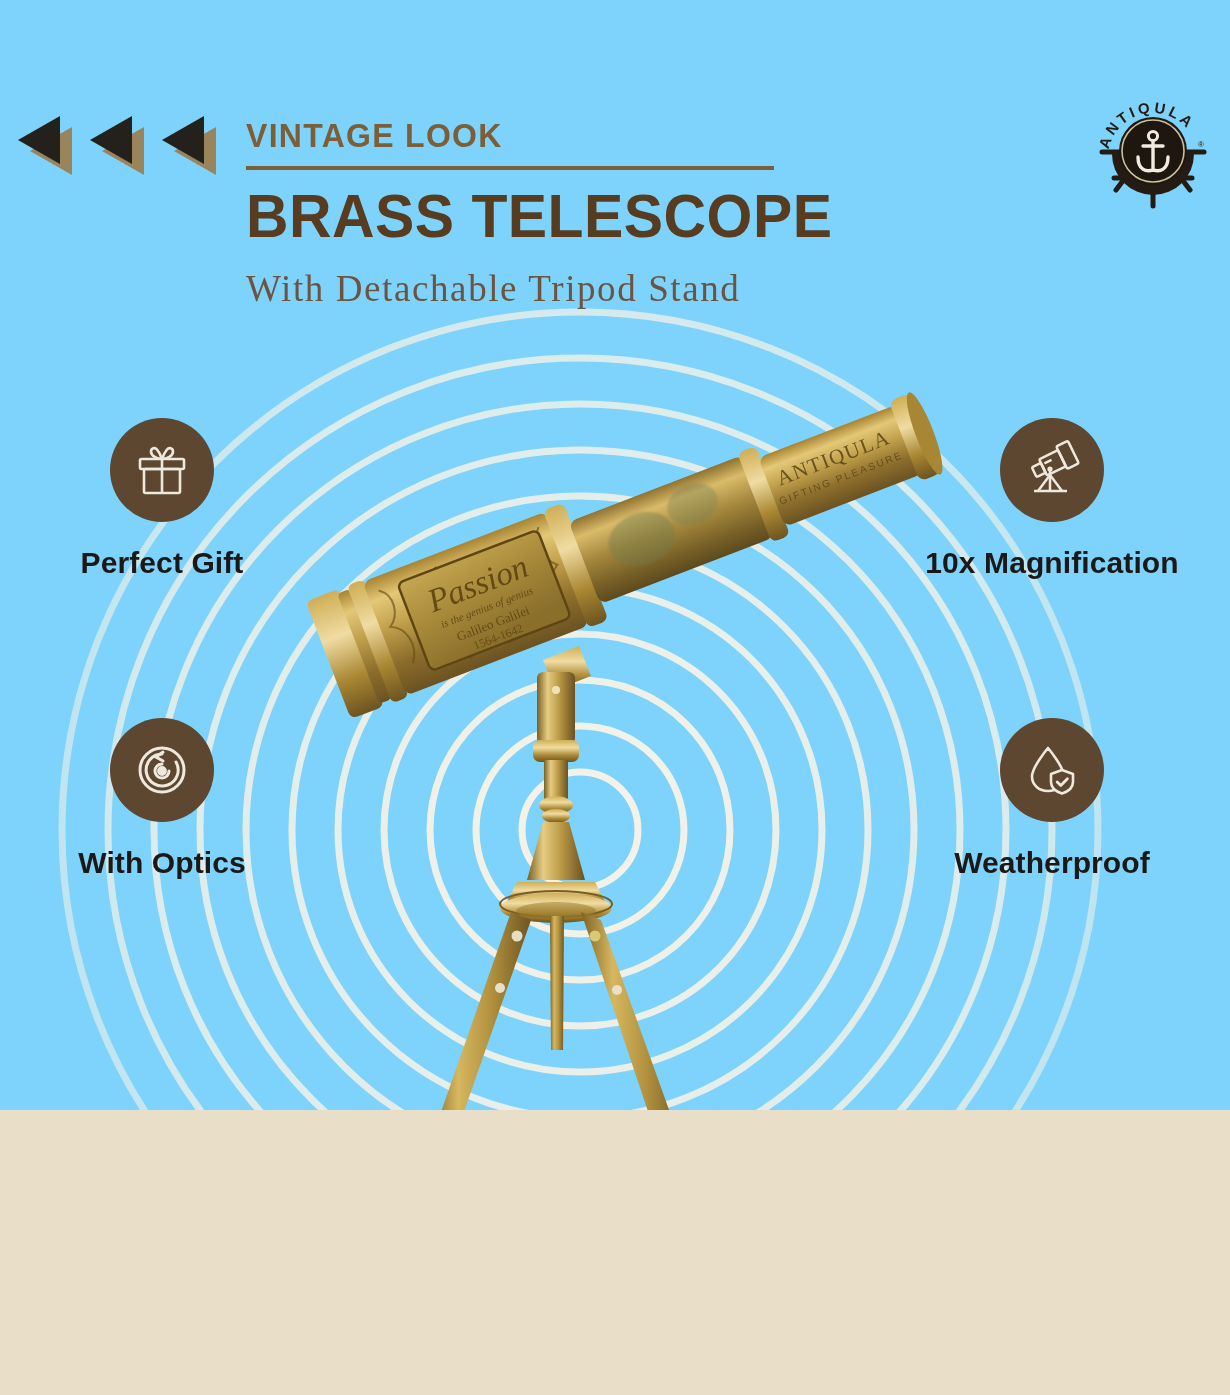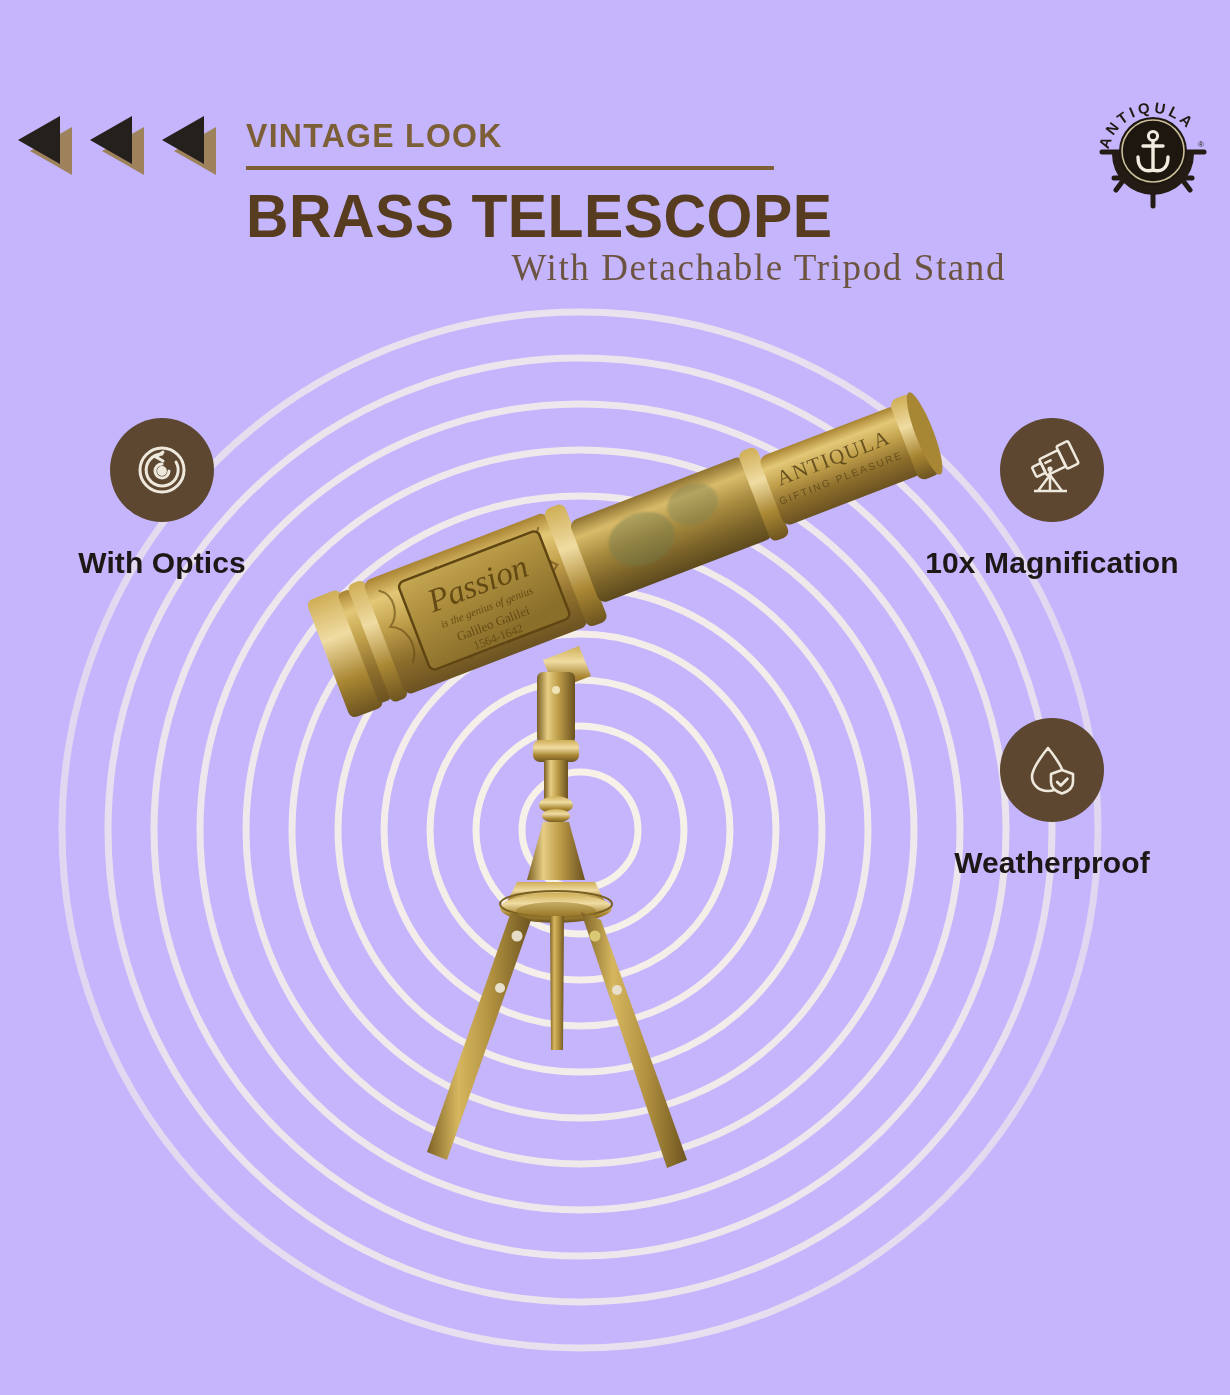--- a/index.html
+++ b/index.html
@@ -4,22 +4,22 @@
 <style>
   * { box-sizing: border-box; margin: 0; padding: 0; }
   html, body {
     width: 1230px; height: 1395px;
     font-family: "Liberation Sans", sans-serif;
     background: #e9dfc9;
     overflow: hidden;
   }
   #poster {
     position: relative;
-    width: 1230px; height: 1395px;
-    background: #c4b5fd;
+    width: 1230px; height: 1110px;
+    background: #7dd3fc;
     overflow: hidden;
   }
 
   
   #rings { position: absolute; inset: 0; pointer-events: none; }
 
   
   #header { position: absolute; top: 0; left: 0; width: 1230px; height: 340px; }
 
   #arrows {
@@ -48,24 +48,24 @@
     background: #7c5f37;
   }
   #main-title {
     margin-top: 14px;
     font-family: "Liberation Sans", sans-serif;
     font-weight: 700; font-size: 62px; letter-spacing: .5px;
     color: #583c20; line-height: 1.02;
     transform: scaleX(.95); transform-origin: left center;
   }
   #subtitle {
-    margin-top: 0;
+    margin-top: 21px;
     font-family: "Liberation Serif", serif;
     font-size: 37px; letter-spacing: 1.6px;
-    color: #6c5440; line-height: 1.15; text-align: right;
+    color: #6c5440; line-height: 1.15;
   }
 
   
   #brand-badge { position: absolute; right: 18px; top: 92px; width: 118px; height: 122px; }
 
   
   .feat-col { position: absolute; top: 418px; width: 300px; }
   #col-left  { left: 12px;  }
   #col-right { right: 28px; }
   .feature { height: 300px; display: flex; flex-direction: column; align-items: center; }
@@ -278,20 +278,32 @@
       <path d="M326,552 L346,560 L432,800 L412,808 Z" fill="url(#brassLeg)"></path>
       <circle cx="340" cy="576" r="5.5" fill="#d9c874"></circle>
       <circle cx="362" cy="630" r="5" fill="#e8e0cb"></circle>
 
       <path d="M295,556 L309,556 L308,690 L296,690 Z" fill="url(#brassLeg)"></path>
     </g>
   </svg>
 
   <div class="feat-col" id="col-left">
 
+    <div class="feature">
+      <div class="feat-circle">
+        <svg width="62" height="62" viewBox="0 0 62 62" fill="none" stroke="#efe9dd" stroke-width="2.6" stroke-linejoin="round">
+          <rect x="9" y="20" width="44" height="10" rx="1.5"></rect>
+          <rect x="13" y="30" width="36" height="24" rx="1.5"></rect>
+          <line x1="31" y1="20" x2="31" y2="54"></line>
+          <path d="M31 20 C26 20 20 17 20 12.5 C20 9 24 8 26 10.5 C28.5 13.5 30 17 31 20Z"></path>
+          <path d="M31 20 C36 20 42 17 42 12.5 C42 9 38 8 36 10.5 C33.5 13.5 32 17 31 20Z"></path>
+        </svg>
+      </div>
+      <div class="feat-label">Perfect Gift</div>
+    </div>
 
     <div class="feature">
       <div class="feat-circle">
         <svg width="60" height="60" viewBox="0 0 60 60" fill="none" stroke="#efe9dd" stroke-width="3" stroke-linecap="round">
           <circle cx="30" cy="30" r="22"></circle>
           <path d="M30 14 A16 16 0 1 0 44 22"></path>
           <path d="M31 12 L24 17 L31 21"></path>
           <path d="M30 24 A7 7 0 1 0 37 31"></path>
           <circle cx="30" cy="31" r="3.4" fill="#efe9dd"></circle>
         </svg>

